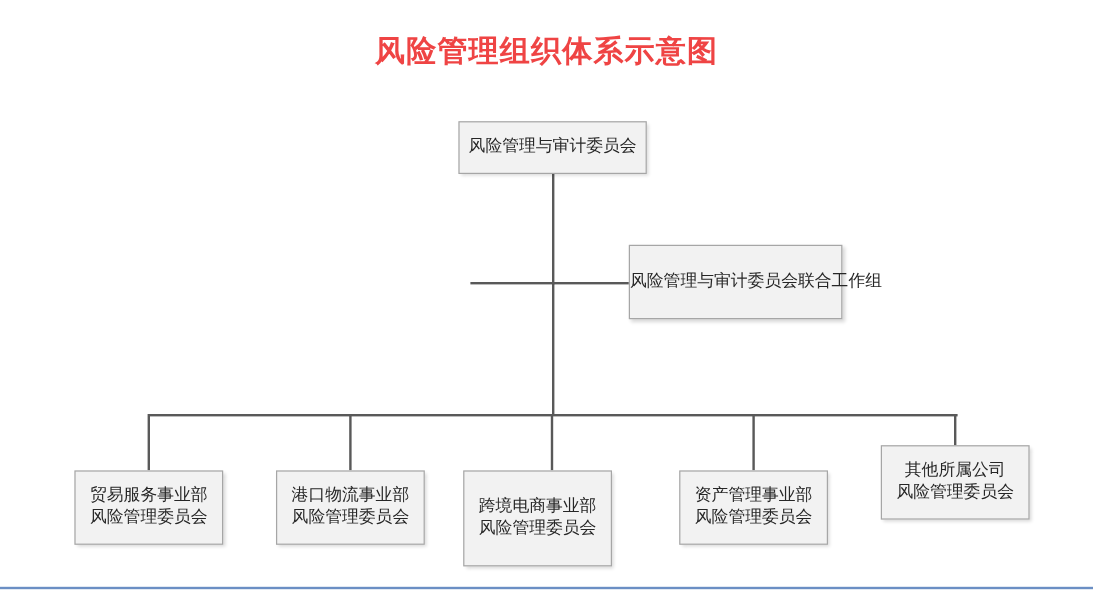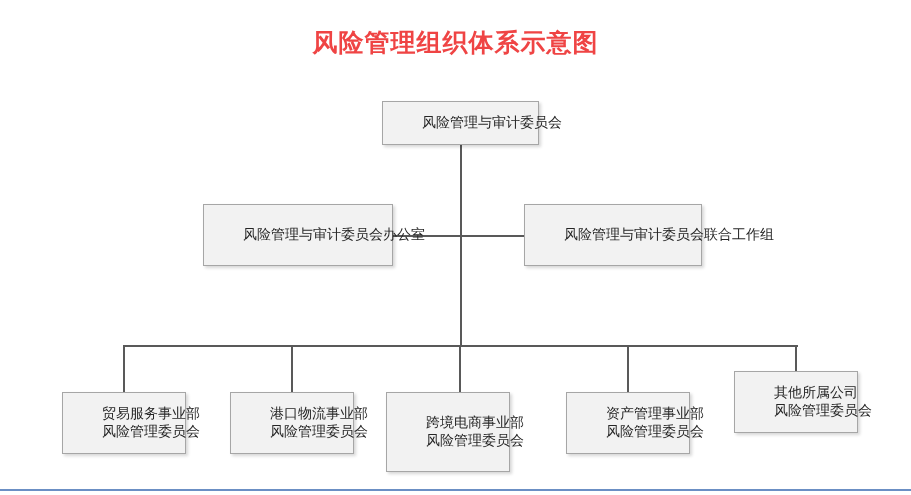--- a/index.html
+++ b/index.html
@@ -43,21 +43,20 @@
     display: flex;
     align-items: center;
     justify-content: center;
     color: #262626;
     font-family: "Liberation Serif", "DejaVu Serif", serif;
     font-size: 14px;
     line-height: 1.28;
     text-align: center;
     white-space: nowrap;
     z-index: 3;
-    padding-left: 39px;
   }
   .node .node-text {
     display: block;
     width: 100%;
   }
   .node .line2 {
     display: block;
   }
 
   
@@ -98,23 +97,20 @@
   <div class="conn vline" style="left:123px; top:345px; height:47px;"></div>
   <div class="conn vline" style="left:291px; top:345px; height:47px;"></div>
   <div class="conn vline" style="left:459px; top:345px; height:47px;"></div>
   <div class="conn vline" style="left:627px; top:345px; height:47px;"></div>
   <div class="conn vline" style="left:795px; top:345px; height:47px;"></div>
 
   <div class="node" style="left:382px; top:101px; width:157px; height:44px;">
     <span class="node-text">风险管理与审计委员会</span>
   </div>
 
-  <div class="node" style="left:203px; top:204px; width:190px; height:62px;">
-    <span class="node-text">风险管理与审计委员会办公室</span>
-  </div>
 
   <div class="node" style="left:524px; top:204px; width:178px; height:62px;">
     <span class="node-text">风险管理与审计委员会联合工作组</span>
   </div>
 
   <div class="node" style="left:62px; top:392px; width:124px; height:62px;">
     <span class="node-text">
       <span>贸易服务事业部</span>
       <span class="line2">风险管理委员会</span>
     </span>

